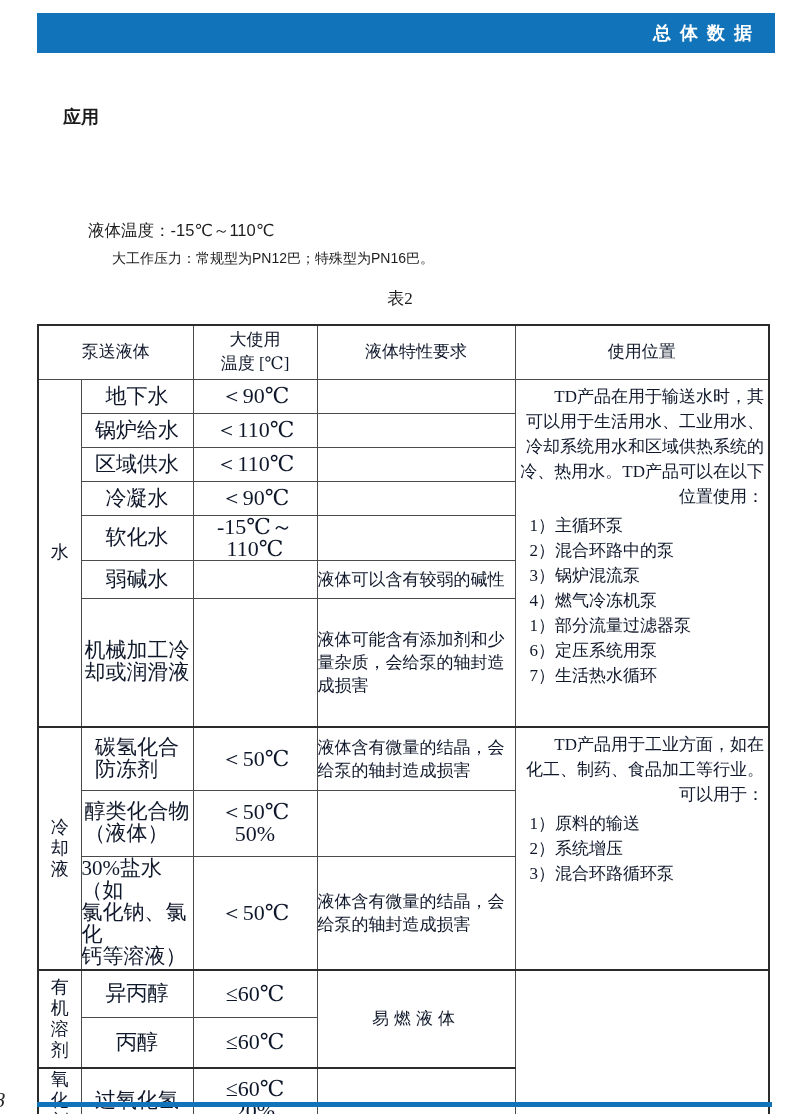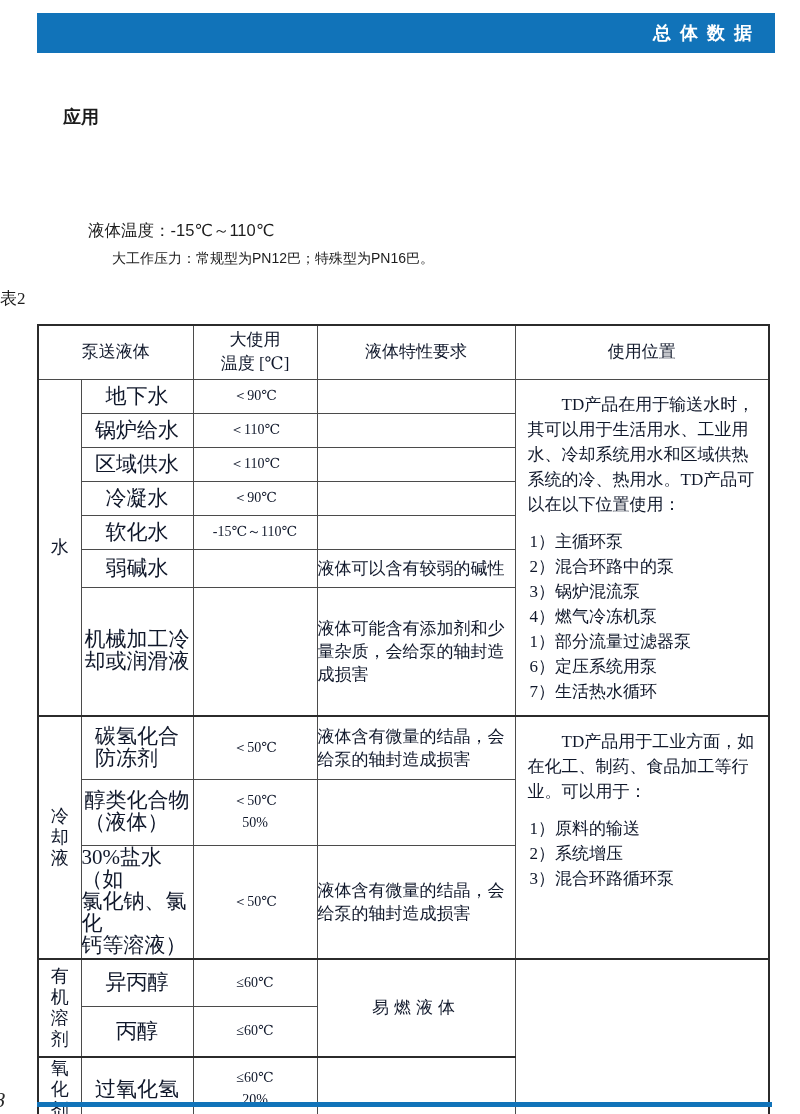--- a/index.html
+++ b/index.html
@@ -11,44 +11,44 @@
            display:flex;align-items:center;justify-content:flex-end;
            padding-right:14px;box-sizing:border-box;padding-left:36px;}
   .top-bar .title{color:#ffffff;font-weight:bold;font-size:18px;letter-spacing:9px;}
 
   
   .app-heading{position:absolute;left:55px;top:97px;font-size:18px;font-weight:bold;margin:8px;}
   .app-paragraph{position:absolute;left:55px;top:123px;width:708px;margin:0;
                  font-size:16.5px;line-height:30px;text-indent:2em;}
   .spec-temp{position:absolute;left:88px;top:220px;margin:0;font-size:16.5px;}
   .spec-pressure{position:absolute;left:112px;top:250px;margin:0;font-size:14px;}
-  .tbl-caption{position:absolute;left:0;top:287px;width:800px;
+  .tbl-caption{position:absolute;left:0;top:287px;width:800px;text-align:center;
                font-family:"Liberation Serif","DejaVu Serif",serif;font-size:17px;}
 
   
   table.liquids{position:absolute;left:37px;top:324px;width:731px;
                 border-collapse:collapse;table-layout:fixed;
                 font-family:"Liberation Serif","DejaVu Serif",serif;color:#0f172a;
                 border:2px solid #2b2b2b;}
   table.liquids td{border:1px solid #4b4b4b;padding:0;overflow:hidden;}
   tr.section > td{border-top:2px solid #2b2b2b;}
 
   .h54{height:54px}.h34{height:34px}.h38{height:38px}.h103{height:129px}
   .h63{height:63px}.h66{height:66px}.h72{height:72px}.h48{height:48px}.h50{height:50px}
 
   td.th{text-align:center;font-size:17px;white-space:pre-line;line-height:24px;}
   td.group{text-align:center;font-size:18px;}
   .vert{width:1.05em;margin:0 auto;word-break:break-all;line-height:21px;text-align:center;}
   td.name{text-align:center;font-size:21px;}
   td.name .nm{display:inline-block;white-space:pre-line;text-align:left;line-height:22px;}
-  td.temp{text-align:center;font-size:14px;white-space:pre-line;line-height:22px;}
+  td.temp{text-align:center;font-size:22px;white-space:pre-line;line-height:22px;}
   td.req{font-size:17px;line-height:23px;padding:3px 6px;}
   td.req-center{text-align:center;font-size:17px;letter-spacing:5px;}
   td.usage{vertical-align:top;font-size:17px;line-height:25px;padding:10px 8px 0 10px;}
-  td.usage .intro{margin:12px;text-indent:2em;}
+  td.usage .intro{margin:4px;text-indent:2em;text-align:right;}
   td.usage .item{padding-left:14px;}
   td.usage-industry{padding-top:36px;}
 
   
   .page-number{position:absolute;left:-6px;top:1087px;font-family:"Liberation Serif","DejaVu Serif",serif;
                font-style:italic;font-size:22px;color:#2a2a2a;}
   .footer-bar{position:absolute;left:37px;top:1102px;width:735px;height:5px;}
 </style>
 </head>
 <body>

